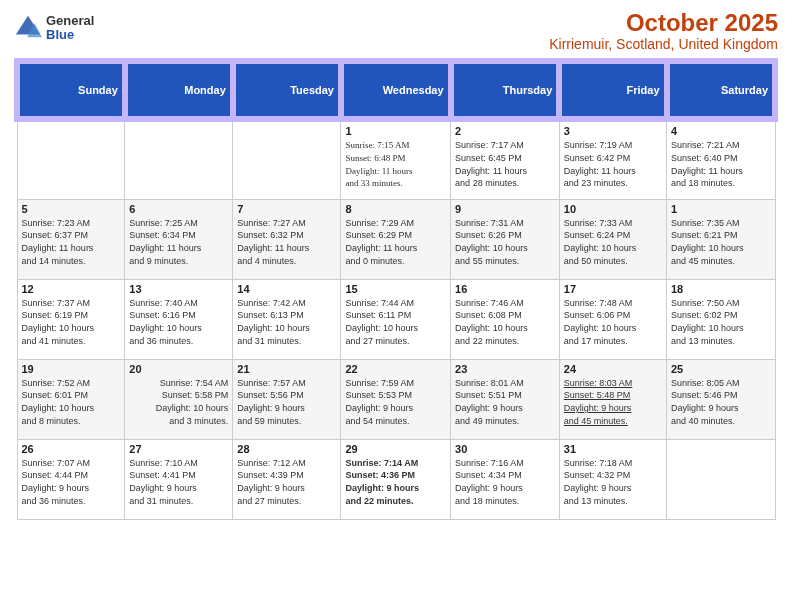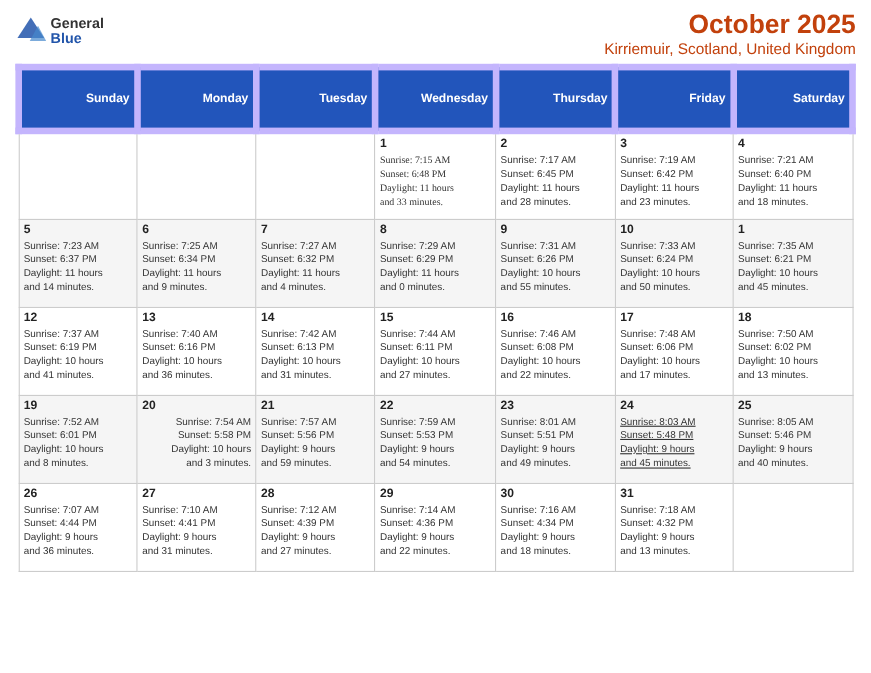--- a/index.html
+++ b/index.html
@@ -332,21 +332,21 @@
           </td>
           <td>
             <span class="day-num">28</span>
             <div class="cell-text" style="white-space: pre-line;">Sunrise: 7:12 AM
 Sunset: 4:39 PM
 Daylight: 9 hours
 and 27 minutes.</div>
           </td>
           <td>
             <span class="day-num">29</span>
-            <div class="cell-text" style="white-space: pre-line;">Sunrise: 7:14 AM
+            <div class="cell-text" style="white-space: pre-line; font-weight: bold;">Sunrise: 7:14 AM
 Sunset: 4:36 PM
 Daylight: 9 hours
 and 22 minutes.</div>
           </td>
           <td>
             <span class="day-num">30</span>
             <div class="cell-text" style="white-space: pre-line;">Sunrise: 7:16 AM
 Sunset: 4:34 PM
 Daylight: 9 hours
 and 18 minutes.</div>

